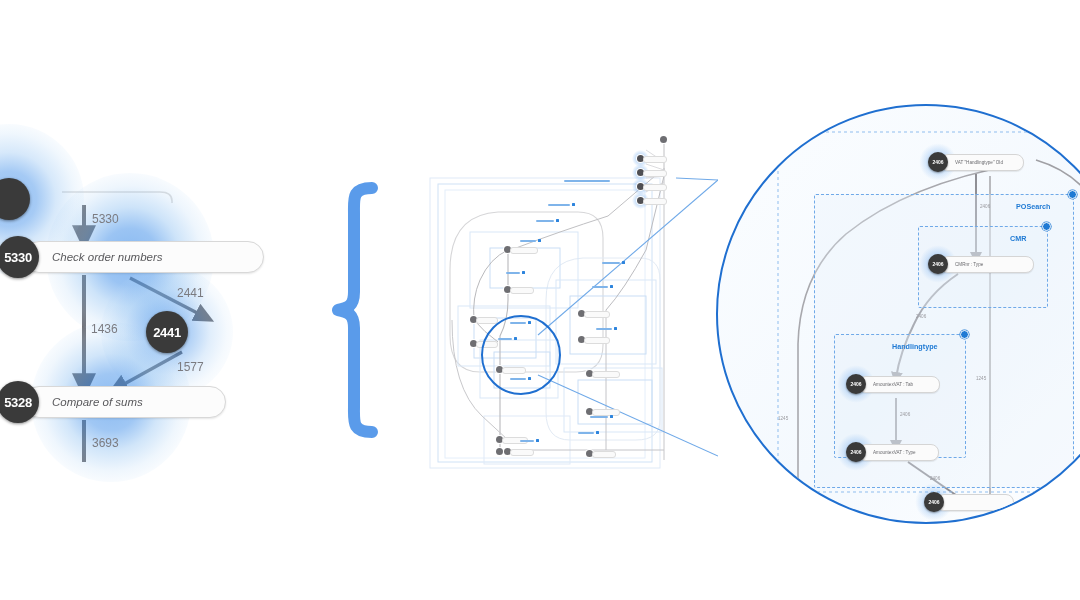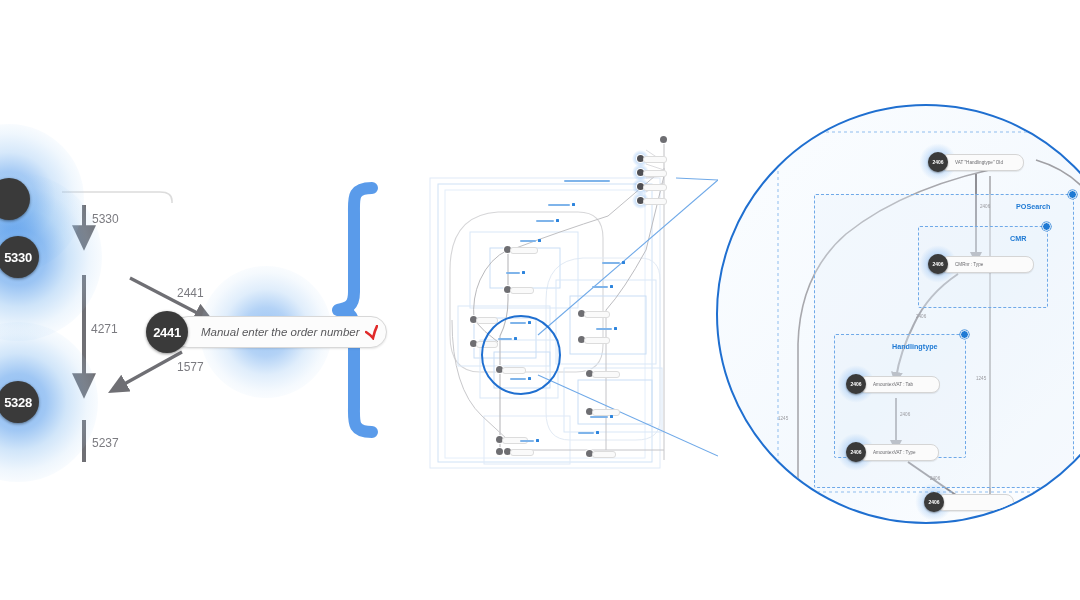--- a/index.html
+++ b/index.html
@@ -81,45 +81,47 @@
   <div class="node" style="left:-12px;top:178px;">
     <div class="glow" style="width:150px;height:150px;
          background:radial-gradient(circle,rgba(56,138,232,.55) 0%,rgba(56,138,232,.45) 26%,rgba(120,180,240,.30) 44%,rgba(170,210,246,.18) 62%,rgba(56,138,232,0) 78%);"></div>
     <div class="badge"></div>
   </div>
 
   <div class="node" style="left:-3px;top:236px;">
     <div class="glow" style="width:168px;height:168px;
          background:radial-gradient(circle,rgba(56,138,232,.60) 0%,rgba(56,138,232,.50) 24%,rgba(110,175,238,.34) 42%,rgba(168,208,245,.20) 60%,rgba(56,138,232,0) 78%);"></div>
     <div class="badge">5330</div>
+    <div class="pill">
+      <span>Check order numbers</span>
+      <span style="display:inline-block;width:84px;"></span>
+    </div>
   </div>
 
   <div class="node" style="left:146px;top:311px;">
     <div class="glow" style="width:132px;height:132px;
          background:radial-gradient(circle,rgba(56,138,232,.50) 0%,rgba(56,138,232,.38) 26%,rgba(125,182,240,.24) 46%,rgba(178,213,246,.13) 64%,rgba(56,138,232,0) 80%);"></div>
     <div class="badge">2441</div>
-    <div class="pill" style="padding-right:26px;">
-      <span>Manual enter the order number</span>
-      <svg width="13" height="15" viewBox="0 0 13 15" style="position:absolute;right:8px;top:8px;">
-        <path d="M1,7 C4,9 6.5,11 8,13 C9,8.5 10.5,4 12,1" fill="none" stroke="#e02a2a" stroke-width="2.6" stroke-linecap="round"></path>
-      </svg>
-    </div>
   </div>
 
   <div class="node" style="left:-3px;top:381px;">
     <div class="glow" style="width:160px;height:160px;
          background:radial-gradient(circle,rgba(56,138,232,.58) 0%,rgba(56,138,232,.48) 25%,rgba(112,176,238,.32) 43%,rgba(170,209,245,.19) 61%,rgba(56,138,232,0) 78%);"></div>
     <div class="badge">5328</div>
+    <div class="pill">
+      <span>Compare of sums</span>
+      <span style="display:inline-block;width:66px;"></span>
+    </div>
   </div>
 
   <div class="edgelbl" style="left:92px;top:212px;">5330</div>
   <div class="edgelbl" style="left:177px;top:286px;">2441</div>
-  <div class="edgelbl" style="left:91px;top:322px;">4271</div>
+  <div class="edgelbl" style="left:91px;top:322px;">1436</div>
   <div class="edgelbl" style="left:177px;top:360px;">1577</div>
-  <div class="edgelbl" style="left:92px;top:436px;">5237</div>
+  <div class="edgelbl" style="left:92px;top:436px;">3693</div>
 
   <svg width="90" height="260" style="position:absolute;left:330px;top:180px;">
     <path d="M42,8 C22,8 24,18 24,34 L24,112 C24,126 18,128 8,130
              C18,132 24,134 24,148 L24,226 C24,242 22,252 42,252" fill="none" stroke="#5a9bea" stroke-width="12" stroke-linecap="round" stroke-linejoin="round"></path>
   </svg>
 
   <div style="position:absolute;left:428px;top:120px;width:290px;height:350px;">
 
     <svg width="290" height="350" style="position:absolute;left:0;top:0;">
 

